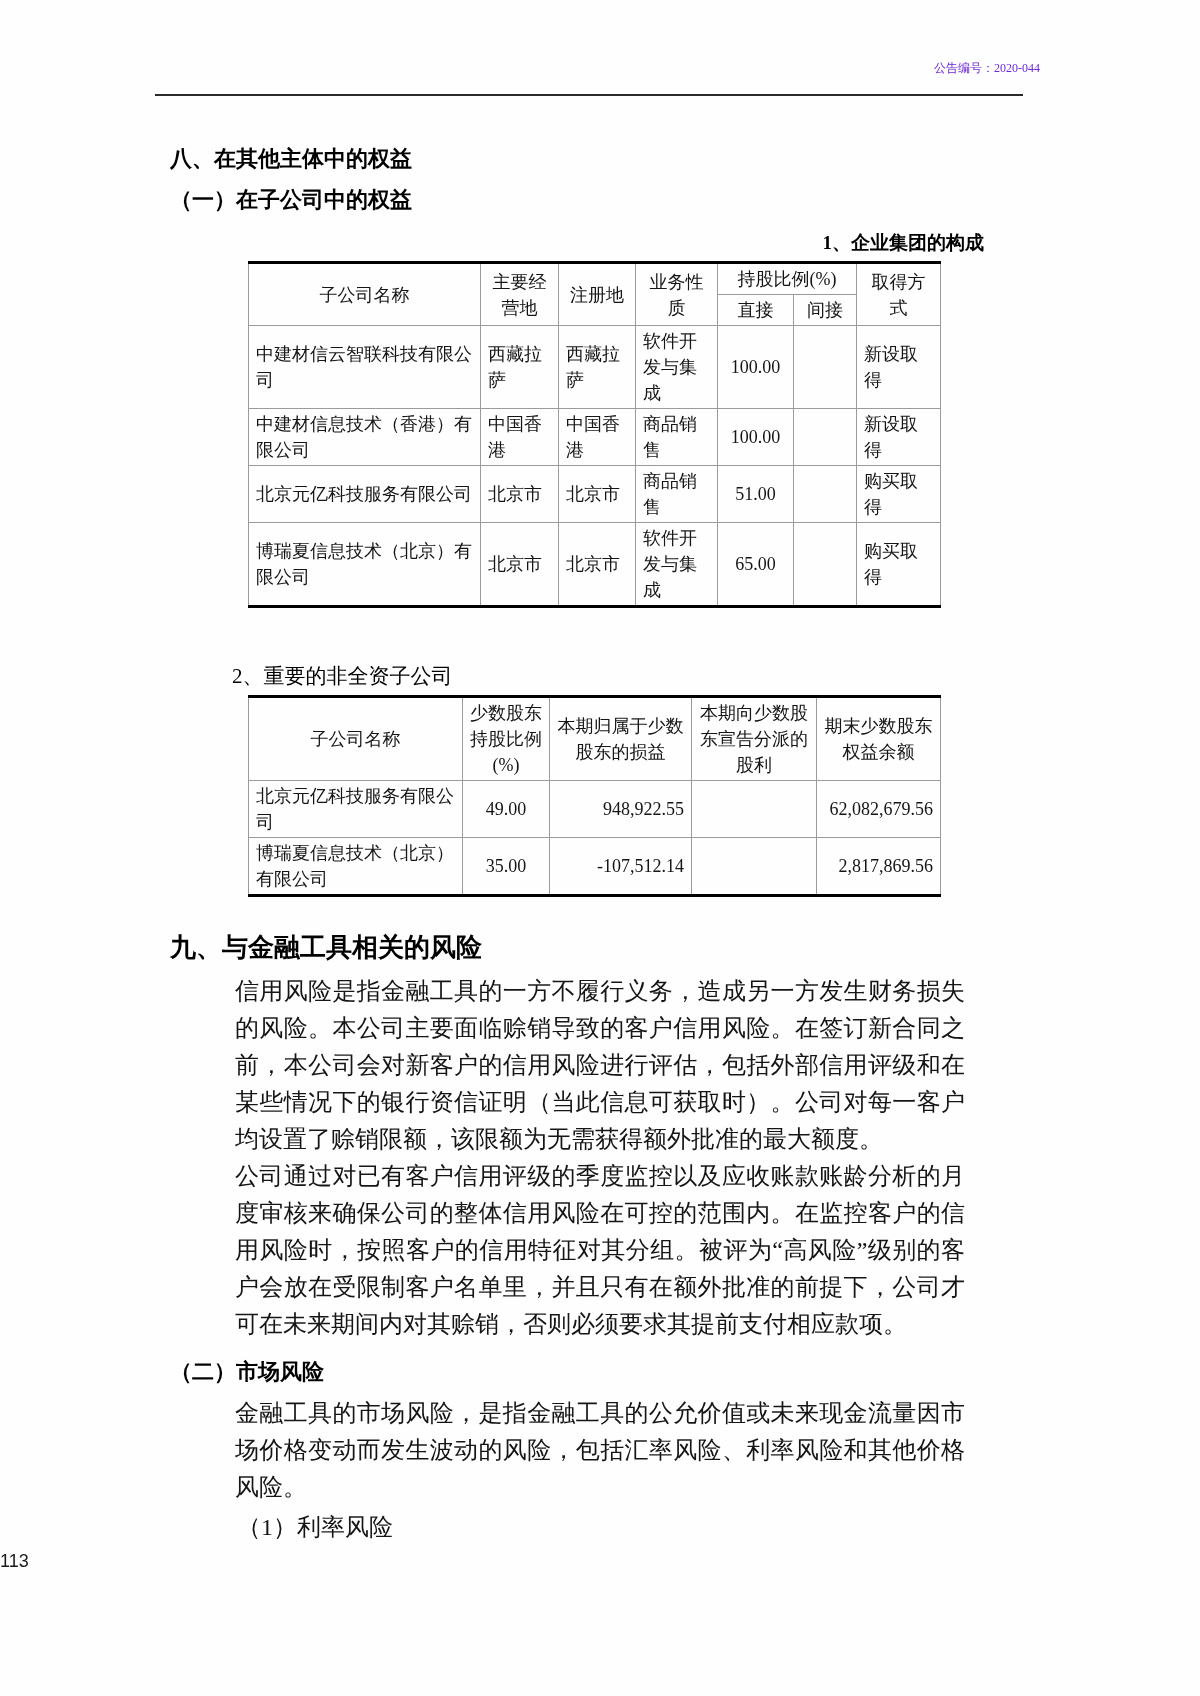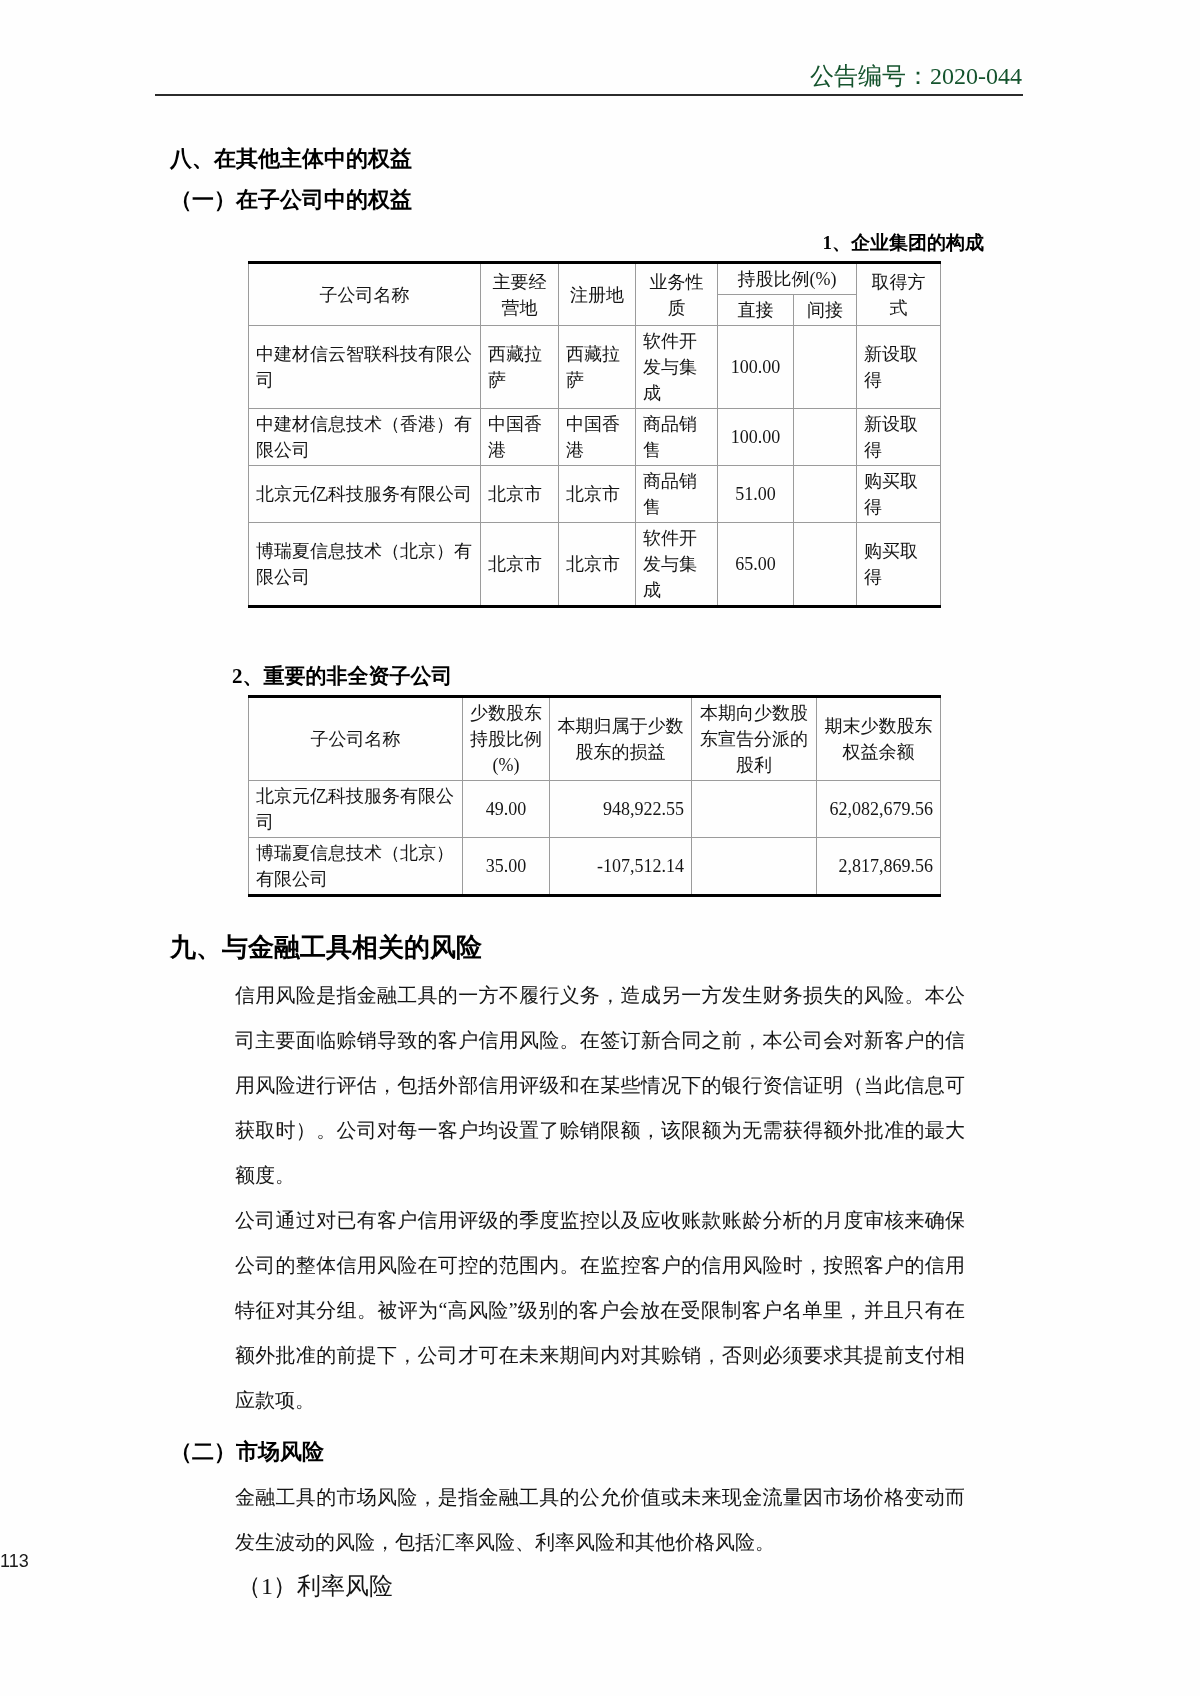--- a/index.html
+++ b/index.html
@@ -6,33 +6,33 @@
   .page {
     position:relative;
     width:1200px; height:1696px;
     margin:0 auto;
     background:#fefefe;
     font-family:"Liberation Serif","DejaVu Serif",serif;
     color:#111;
     overflow:hidden;
   }
   .notice {
-    position:absolute; top:60px; right:178px;
-    font-size:24px; color:#14532d;
+    position:absolute; top:60px; right:160px;
+    font-size:12px; color:#6d28d9;
   }
   .header-rule {
     position:absolute; top:94px; left:155px; width:868px;
     border-top:2px solid #2b2b2b; height:0;
   }
   .flow { position:absolute; top:0; left:0; width:984px; }
 
   .h-sec  { font-size:22px; font-weight:bold; line-height:26px; margin:146px 0 0 170px; color:#000; }
   .h-sub  { font-size:22px; font-weight:bold; line-height:26px; margin:15px 0 0 170px; color:#000; }
   .h-tbl  { font-size:19px; font-weight:bold; line-height:25px; margin:17px 0 6px 232px; color:#000;text-align:right; }
-  .h-tbl2 { font-size:21px; font-weight:bold; line-height:25px; margin:56px 0 6px 232px; color:#000; }
+  .h-tbl2 { font-size:21px; font-weight:normal; line-height:25px; margin:56px 0 6px 232px; color:#000; }
   .h-sec2 { font-size:26px; font-weight:bold; line-height:26px; margin:38px 0 0 170px; color:#000; }
   .h-sub2 { font-size:22px; font-weight:bold; line-height:26px; margin:16px 0 0 170px; color:#000; }
   .h-min  { font-size:24px; font-weight:normal; line-height:26px; margin:8px 0 0 237px; color:#151515; }
 
   table.doc-table {
     border-collapse:collapse;
     margin-left:248px;
     table-layout:fixed;
     border-top:3px solid #000;
     border-bottom:3px solid #000;
@@ -47,21 +47,21 @@
     word-break:break-all;
     color:#151515;
   }
   table.doc-table th { text-align:center; }
   td.c-left  { text-align:left; }
   td.c-num   { text-align:center; white-space:nowrap; }
   td.c-right { text-align:right; padding-right:10px; white-space:nowrap; }
 
   .para {
     width:730px; margin:12px 0 0 235px;
-    font-size:20px; line-height:45px;
+    font-size:24px; line-height:37px;
     text-align:justify; color:#151515;
   }
   .para + .para { margin-top:0; }
   .para-market { margin-top:10px; }
 
   .page-num {
     position:absolute; top:1551px; left:0; width:100%;
     font-size:18px; color:#1a1a1a;
     font-family:"Liberation Sans","DejaVu Sans",sans-serif;
   }

